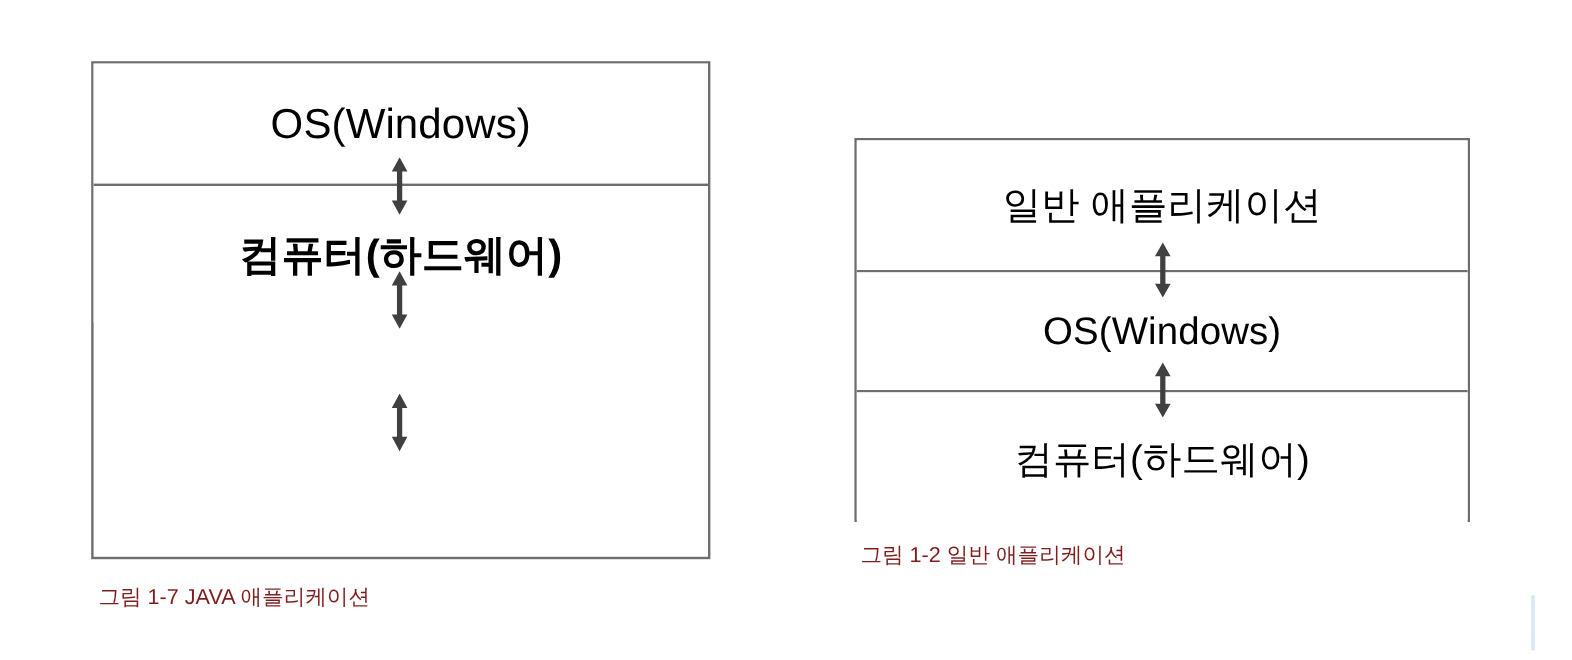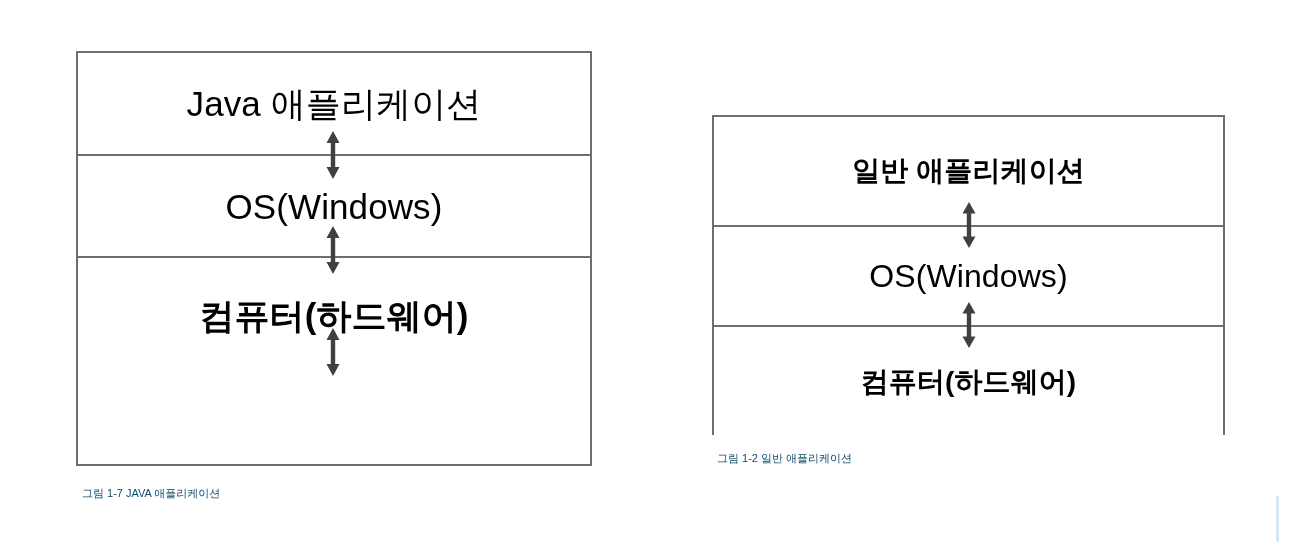--- a/index.html
+++ b/index.html
@@ -44,54 +44,51 @@
     white-space: nowrap;
     letter-spacing: 0.1px;
   }
 
   
   #stack-java .row-label { font-size: 35px; }
   #stack-java .row-label.kr-heavy { font-weight: 700; font-size: 35px; }
 
   
   #stack-native .row-label { font-size: 32px; }
-  #stack-native .row-label.kr-heavy { font-weight: 700; font-size: 28px; }
+  #stack-native .row-label.kr-heavy { font-weight: 400; font-size: 32px; }
 
   
   .arrow-2way {
     position: absolute;
     width: 16px;
     pointer-events: none;
   }
   .arrow-2way svg { display: block; }
 
   
   .caption {
     position: absolute;
-    color: #0c4a6e;
-    font-size: 11px;
+    color: #7f1d1d;
+    font-size: 18px;
     line-height: 1.2;
     white-space: nowrap;
   }
 
   
   .text-caret {
     position: absolute;
     background: #d8e9f6;
     border-radius: 1px;
   }
 </style>
 </head>
 <body>
 
 <div class="stack" id="stack-java" style="left:76px; top:51px; width:516px; height:415px;">
 
-  <div class="stack-row" style="height:103px;">
-    <span class="row-label">Java 애플리케이션</span>
-  </div>
 
 
   <div class="stack-row" style="height:102px;">
     <span class="row-label">OS(Windows)</span>
   </div>
 
   <div class="stack-row" style="height:114px;">
     <span class="row-label kr-heavy">컴퓨터(하드웨어)</span>
   </div>
 </div>

